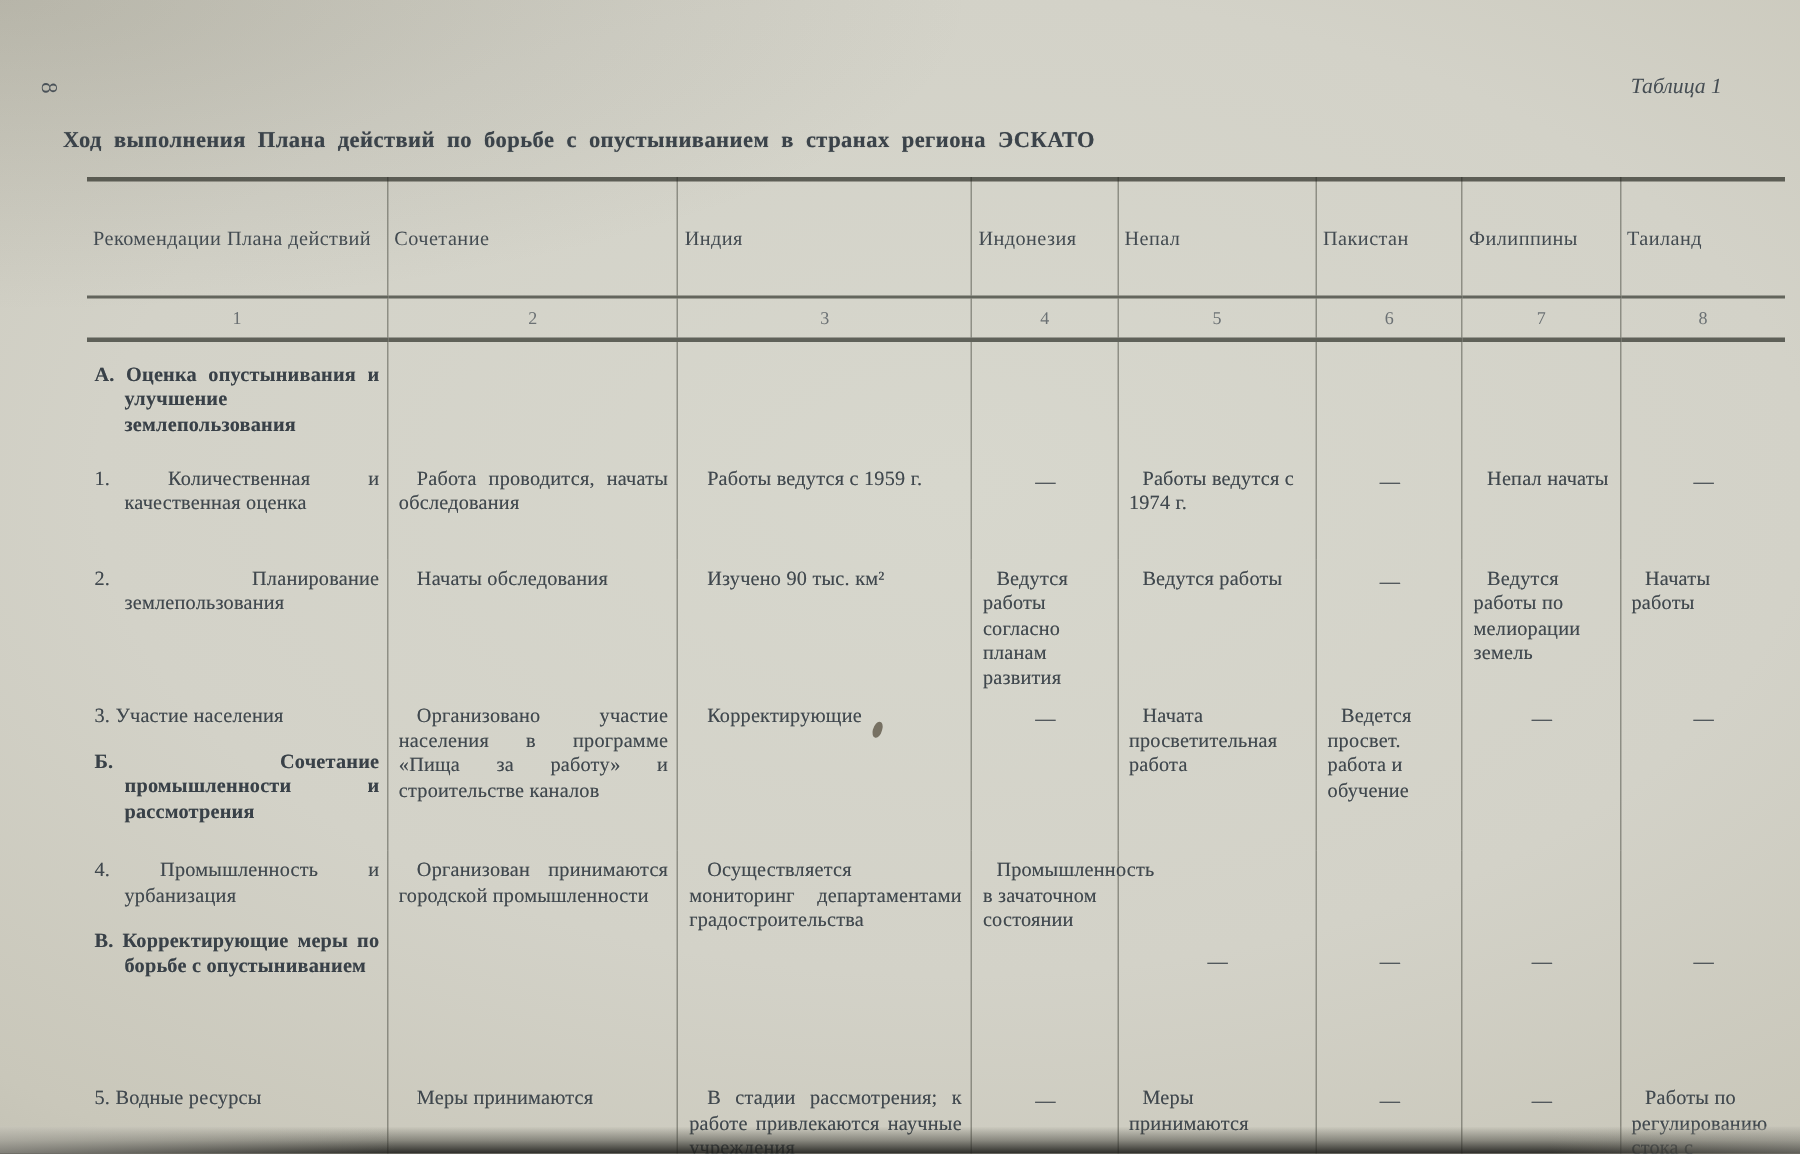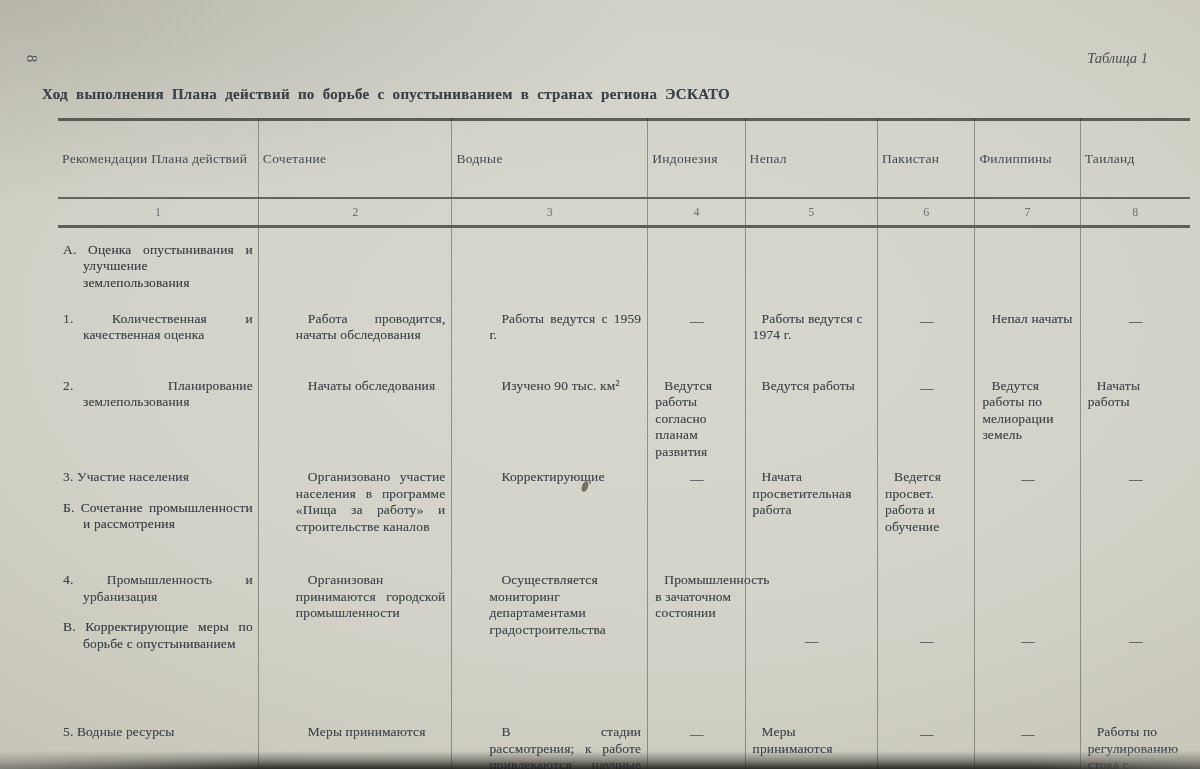--- a/index.html
+++ b/index.html
@@ -52,25 +52,25 @@
     border-bottom:2px solid rgba(62,64,56,0.75);padding:2px 4px;
   }
   tr.num-row th{
     height:24px;vertical-align:middle;text-align:center;font-weight:normal;
     font-size:12px;color:rgba(80,88,94,0.8);
     border-bottom:3px solid rgba(62,64,56,0.78);
   }
   td{vertical-align:top;font-size:13.5px;line-height:1.22;letter-spacing:.15px;
      padding:5px 6px 4px 7px;color:#40484e;text-shadow:0 0 .4px rgba(64,72,78,.5);}
   td.c1{padding-left:5px;padding-right:5px;}
-  .section{font-weight:normal;color:#394148;padding-left:20px;text-indent:-20px;
+  .section{font-weight:bold;color:#394148;padding-left:20px;text-indent:-20px;
            text-align:justify;margin-bottom:6px;}
   .section.after{margin-top:14px;margin-bottom:0;}
   .item-label{padding-left:20px;text-indent:-20px;text-align:justify;}
-  td.col-2 .cell-text,td.col-3 .cell-text{text-align:justify;text-indent:12px;margin-left:30px;}
+  td.col-2 .cell-text,td.col-3 .cell-text{text-align:justify;text-indent:12px;}
   td.col-4 .cell-text,td.col-5 .cell-text,td.col-6 .cell-text,
   td.col-7 .cell-text,td.col-8 .cell-text{text-align:left;text-indent:9px;}
   td.dash-cell{text-align:center;}
   td.dash-cell .cell-text{text-indent:0;text-align:center;padding-top:2px;}
   tr.row-0 td{height:60px;padding-top:14px;}
   tr.row-1 td{height:58px;}
   tr.row-2 td{height:68px;}
   tr.row-3 td{height:94px;}
   tr.row-4 td{height:136px;}
   tr.row-4 td.dash-cell{vertical-align:middle;}
@@ -92,21 +92,21 @@
         <col class="c4">
       <col class="c5">
         <col class="c6">
         <col class="c7">
         <col class="c8">
     </colgroup>
     <thead>
       <tr class="head-row">
         <th>Рекомендации Плана действий</th>
         <th>Сочетание</th>
-        <th>Водные</th>
+        <th>Индия</th>
         <th>Индонезия</th>
         <th>Непал</th>
         <th>Пакистан</th>
         <th>Филиппины</th>
         <th>Таиланд</th>
       </tr>
       <tr class="num-row">
         <th>1</th>
         <th>2</th>
         <th>3</th>

